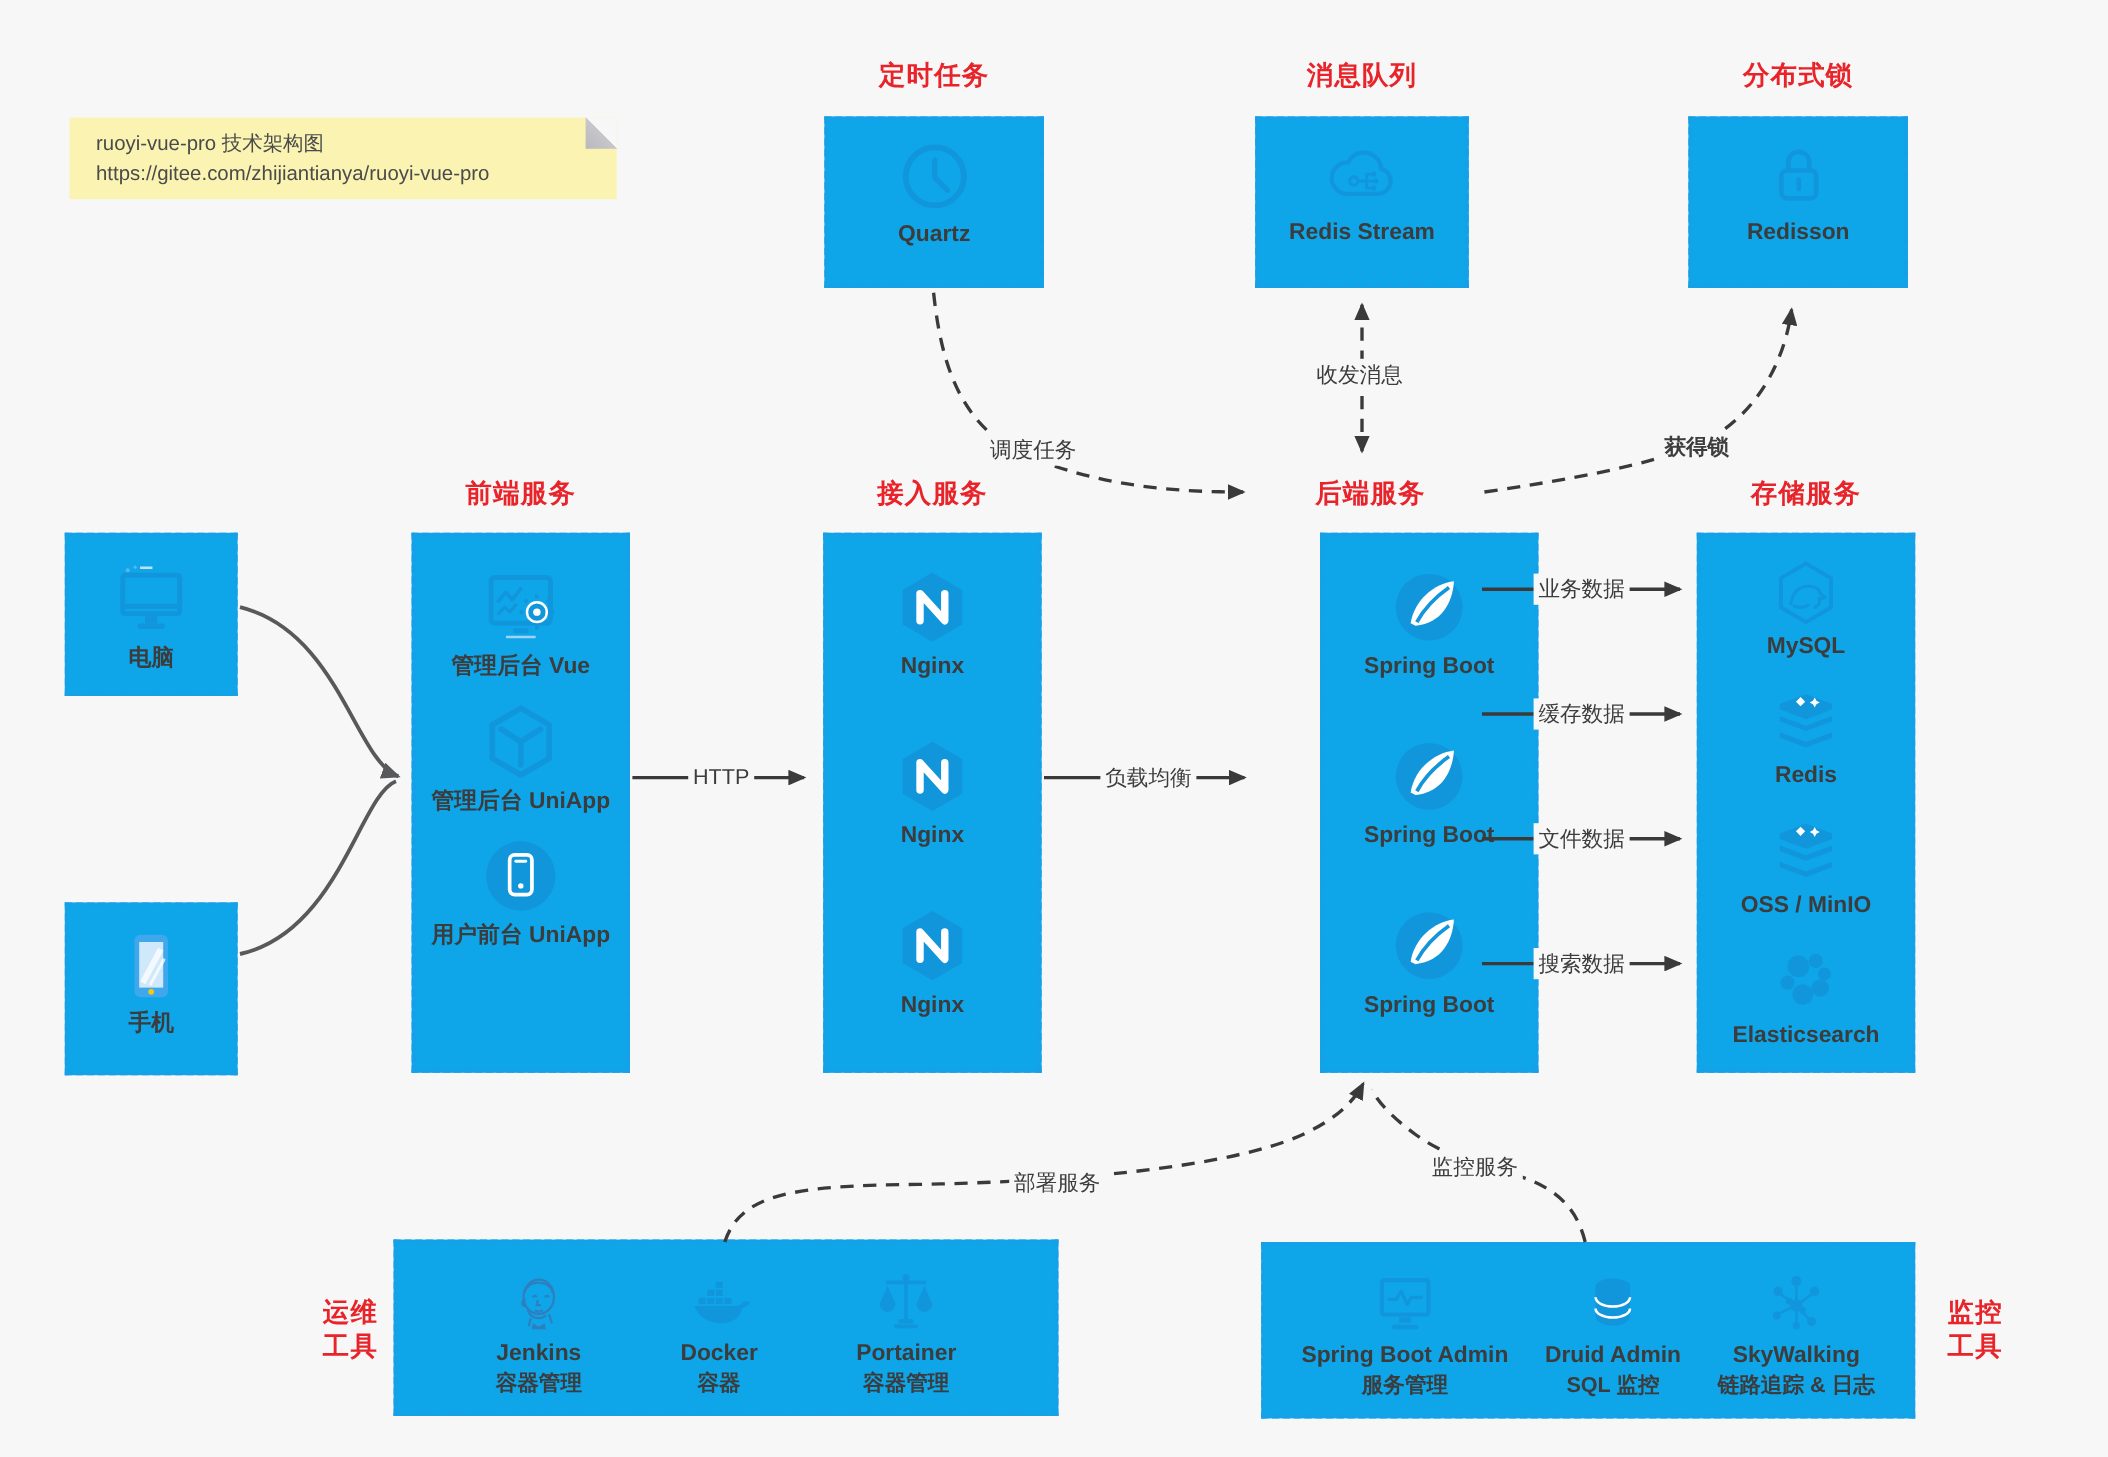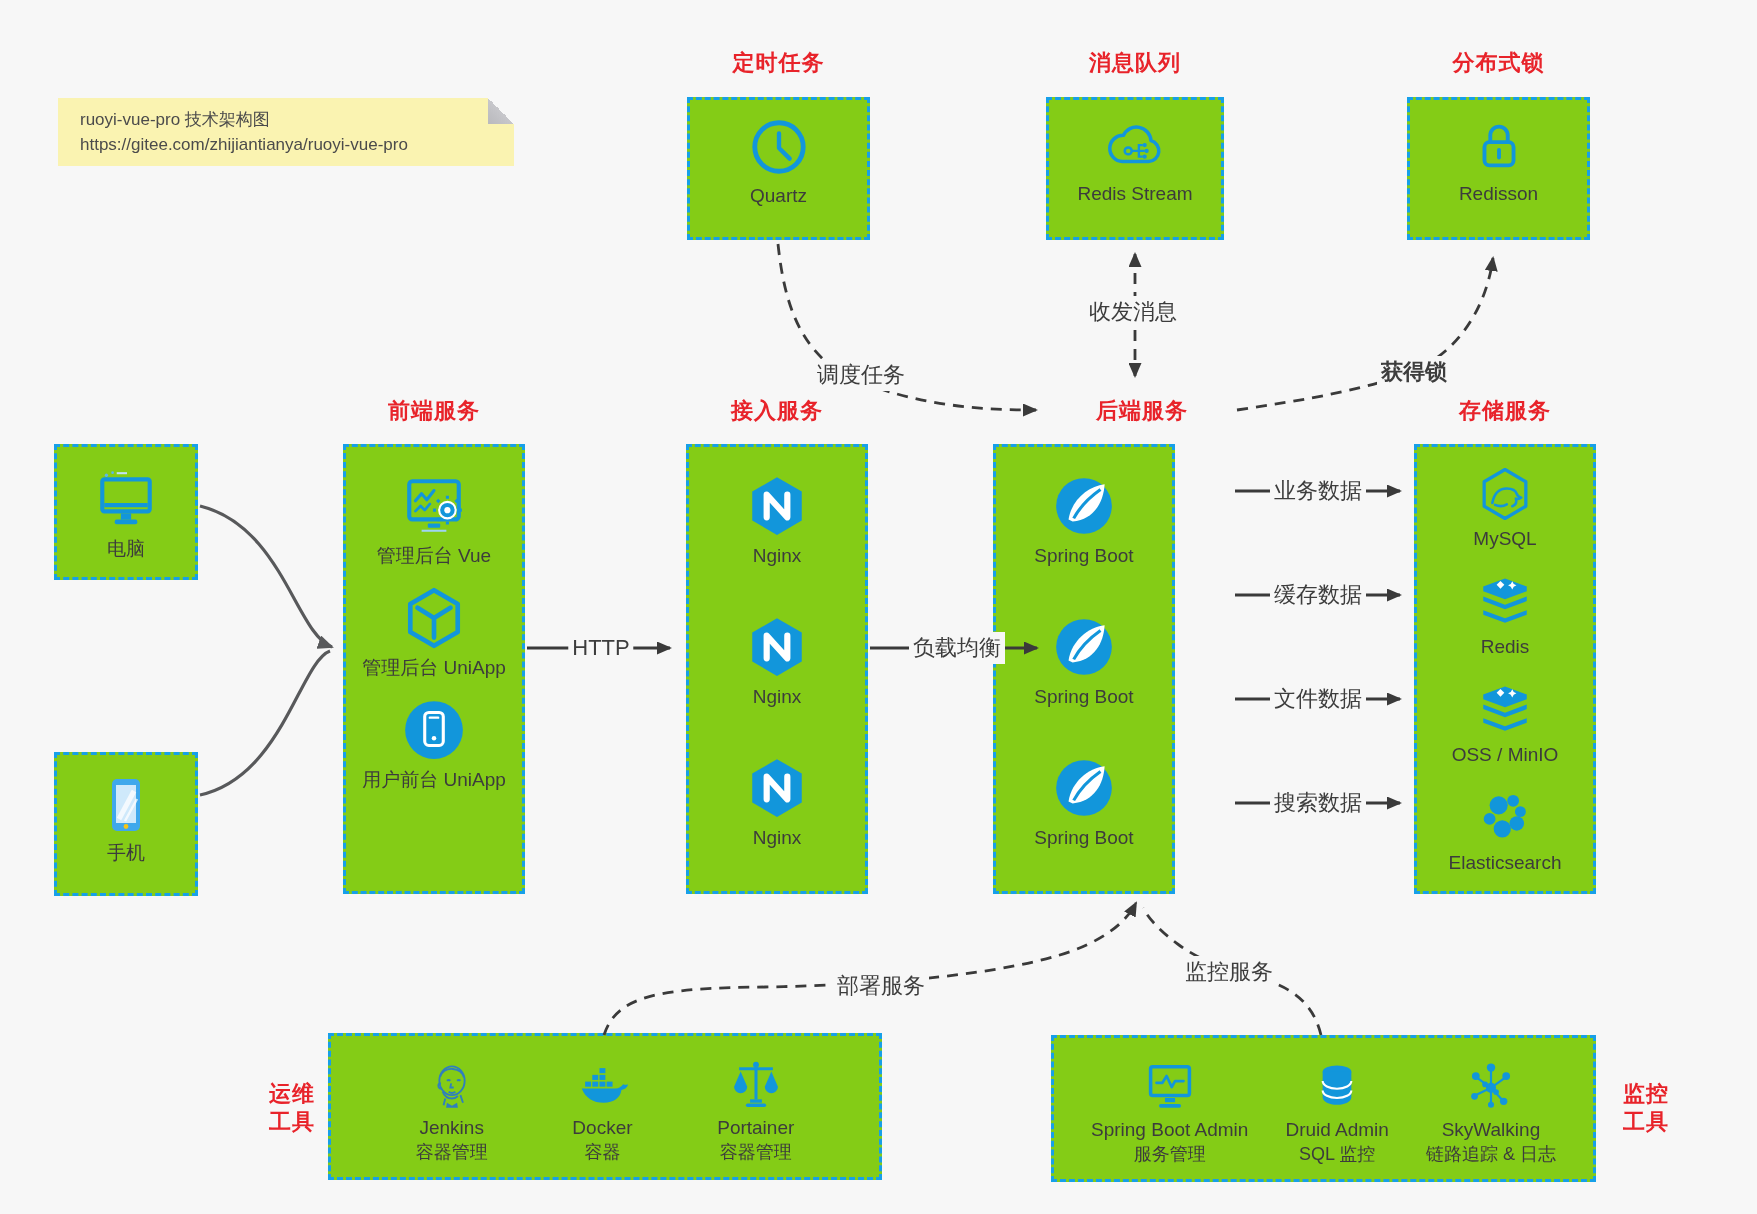--- a/index.html
+++ b/index.html
@@ -5,34 +5,34 @@
   html,body{margin:0;padding:0;background:#f7f7f7;font-family:"Liberation Sans","DejaVu Sans",sans-serif;}
   .canvas{position:relative;width:1757px;height:1214px;background:#f7f7f7;overflow:hidden;}
 
   
   .note{position:absolute;left:58px;top:98px;width:456px;height:68px;background:#faf3b1;color:#4b4b4b;
         font-size:17px;line-height:25px;padding:9px 0 0 22px;box-sizing:border-box;}
   .note .fold{position:absolute;right:0;top:0;width:26px;height:26px;
         background:linear-gradient(225deg,#f7f7f7 0%,#f7f7f7 50%,#c7c7cb 50%,#b9b9bd 100%);}
 
   
-  .gbox{position:absolute;border:3px dashed #17a0e8;background:#84cc16;box-sizing:border-box;}
+  .gbox{position:absolute;border:3px dashed #17a0e8;background:#0ea5e9;box-sizing:border-box;font-weight:bold;}
 
   .red-title{position:absolute;color:#e8232a;font-weight:bold;font-size:22px;text-align:center;letter-spacing:1px;}
 
   .stack{display:flex;flex-direction:column;align-items:center;}
   .item{display:flex;flex-direction:column;align-items:center;}
   .ilabel{font-size:19px;color:#3c3c3c;white-space:nowrap;line-height:24px;}
   .sublabel{font-size:18px;color:#3c3c3c;white-space:nowrap;line-height:24px;}
 
   .brow{position:absolute;display:flex;flex-direction:row;justify-content:space-evenly;align-items:flex-start;box-sizing:border-box;}
   .brow .item{padding-top:22px;}
 
   .edge-label{position:absolute;transform:translate(-50%,-50%);background:#f7f7f7;color:#3d3d3d;
-              font-size:22px;padding:1px 4px;white-space:nowrap;z-index:30;}
+              font-size:18px;padding:1px 4px;white-space:nowrap;z-index:30;}
 
   svg.overlay{position:absolute;left:0;top:0;z-index:20;pointer-events:none;}
   .icon{display:block;}
 </style>
 </head>
 <body>
 
 <div class="canvas">
 
   <div class="note">
@@ -167,21 +167,21 @@
         <svg class="icon" width="66" height="66" viewBox="0 0 64 64">
           <path d="M32 4 L56 18 L56 46 L32 60 L8 46 L8 18 Z" fill="#1296db"></path>
           <path d="M22 43 L22 21 L42 43 L42 21" fill="none" stroke="#ffffff" stroke-width="6" stroke-linecap="round" stroke-linejoin="round"></path>
         </svg>
         <div class="ilabel" style="margin-top:5px;">Nginx</div>
       </div>
     </div>
   </div>
 
   <div class="red-title" style="left:1051px;top:396px;width:182px;">后端服务</div>
-  <div class="gbox" style="left:993px;top:444px;width:182px;height:450px;">
+  <div class="gbox" style="left:1100px;top:444px;width:182px;height:450px;">
     <div class="stack" style="padding-top:26px;row-gap:46px;">
       <div class="item">
         <svg class="icon" width="66" height="66" viewBox="0 0 64 64">
           <circle cx="32" cy="32" r="27" fill="#1296db"></circle>
           <path d="M17 45 C20 26 36 13 52 11 C51 28 42 45 21 47 Z" fill="#ffffff"></path>
           <path d="M22 44 C28 33 38 23 48 16" fill="none" stroke="#1296db" stroke-width="3"></path>
         </svg>
         <div class="ilabel" style="margin-top:5px;">Spring Boot</div>
       </div>
       <div class="item">

